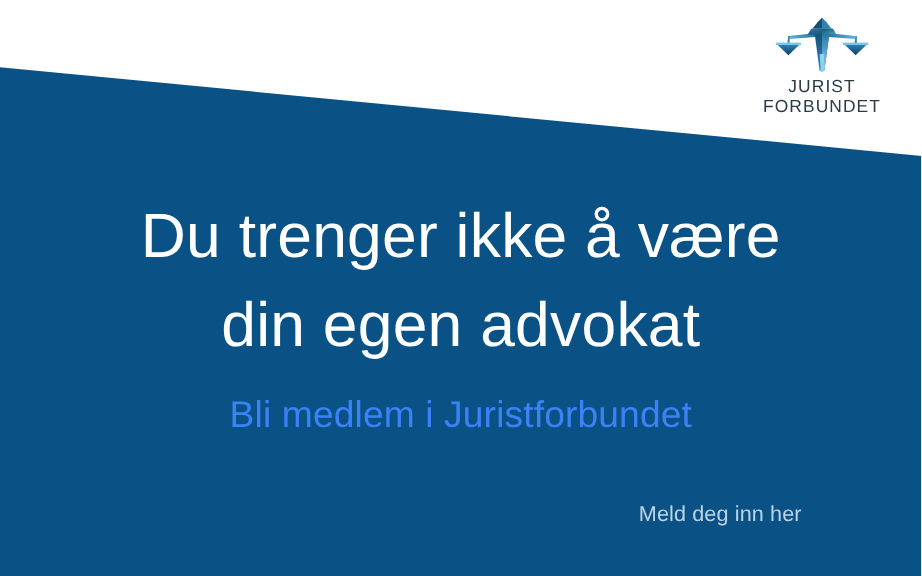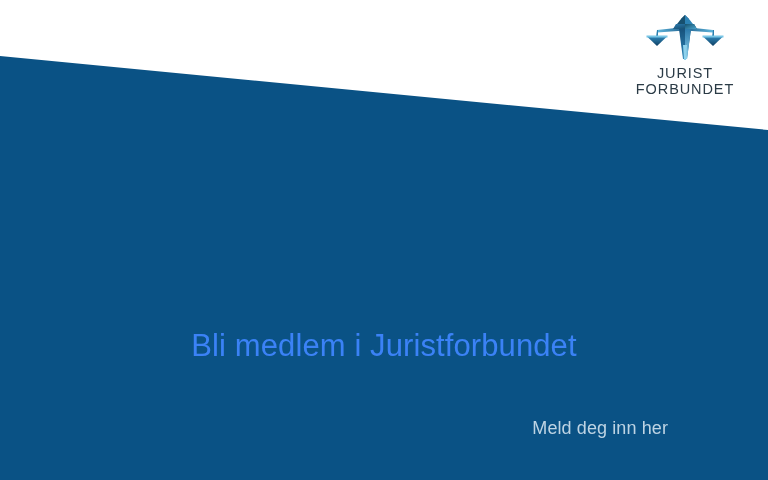--- a/index.html
+++ b/index.html
@@ -190,20 +190,24 @@
     </svg>
 
     <div class="logo-wordmark">
       <span class="logo-word-1">JURIST</span>
       <span class="logo-word-2">FORBUNDET</span>
     </div>
   </div>
 
   <div class="content">
 
+    <div class="headline">
+      <span class="headline-line">Du trenger ikke å være</span>
+      <span class="headline-line">din egen advokat</span>
+    </div>
 
     <div class="subtitle">Bli medlem i Juristforbundet</div>
 
     <div class="cta">Meld deg inn her</div>
 
   </div>
 
 </div>
 
 </body></html>

